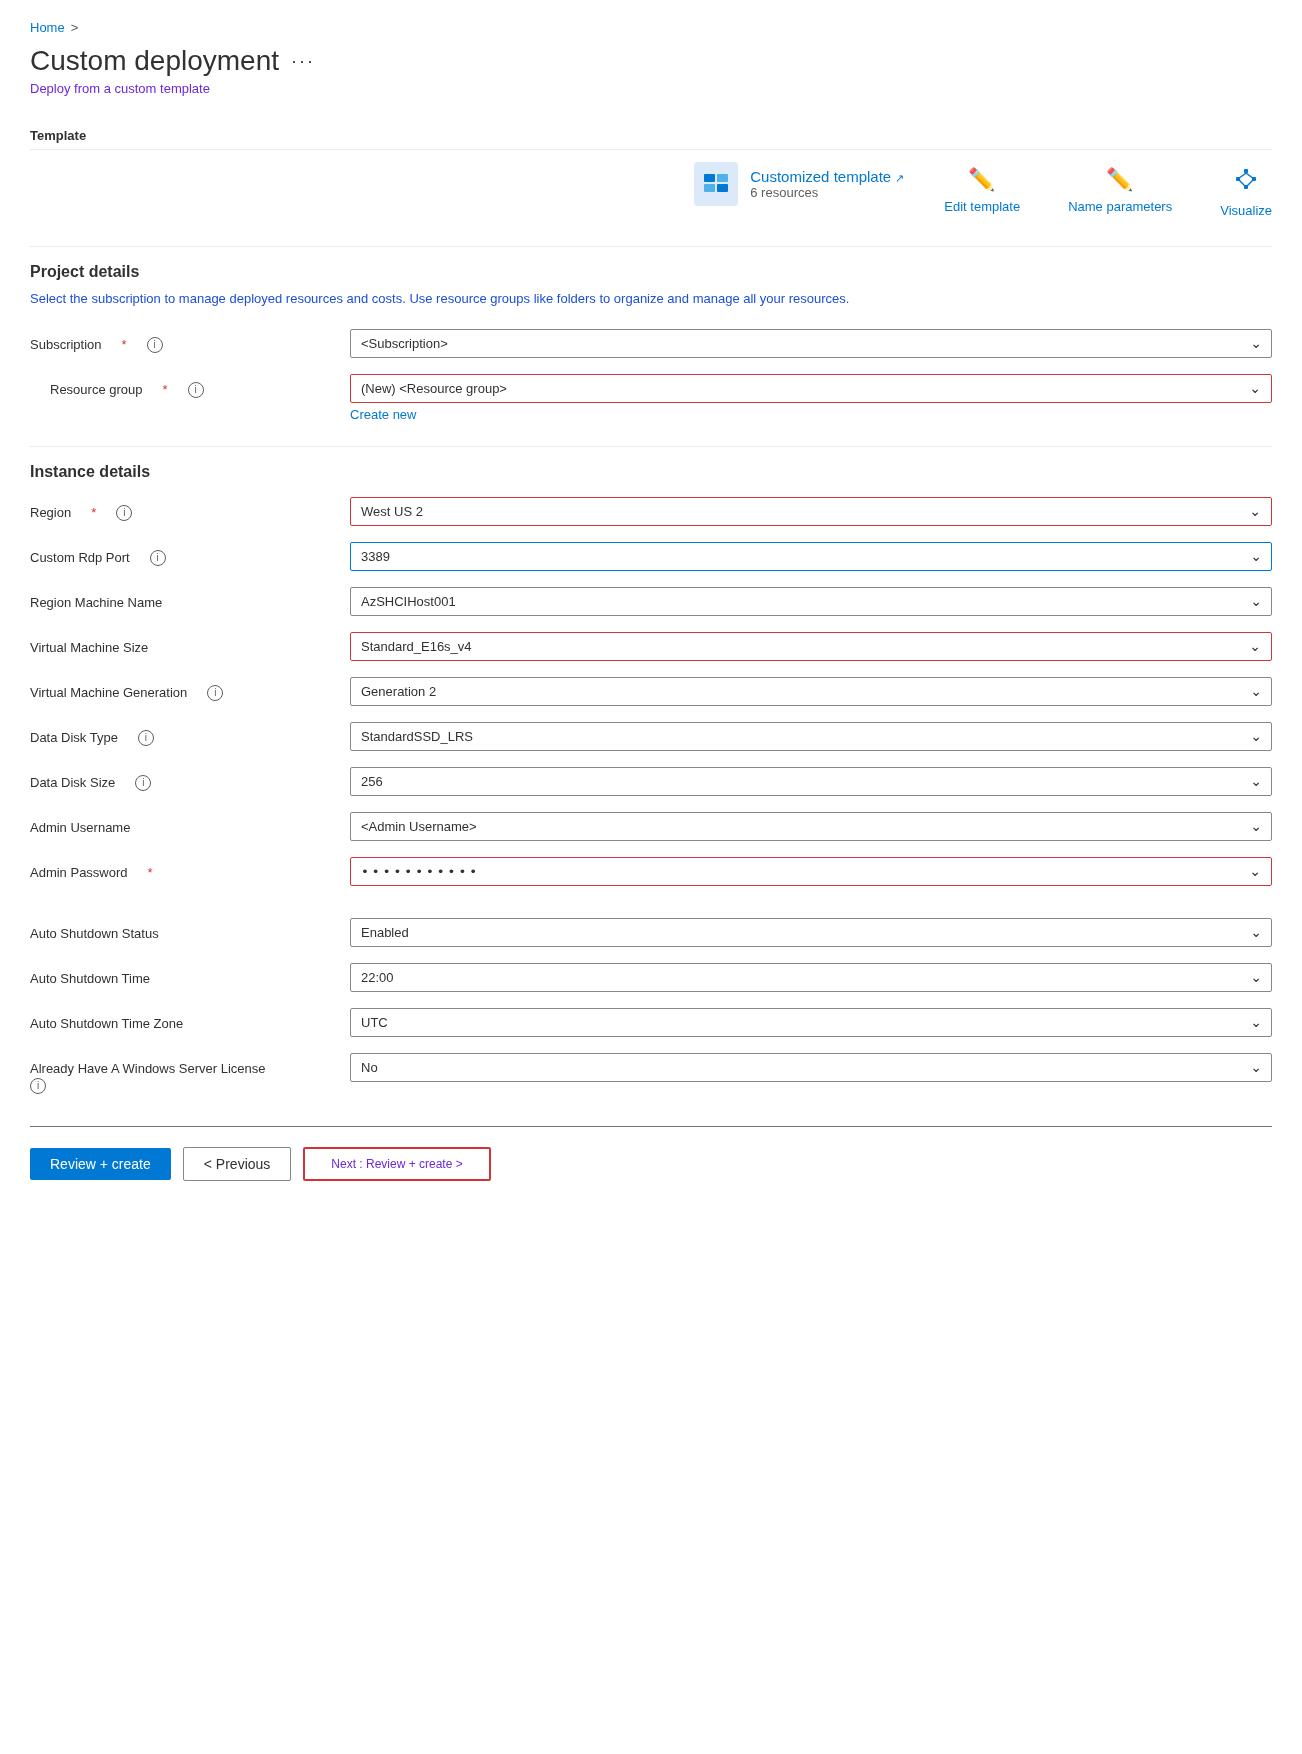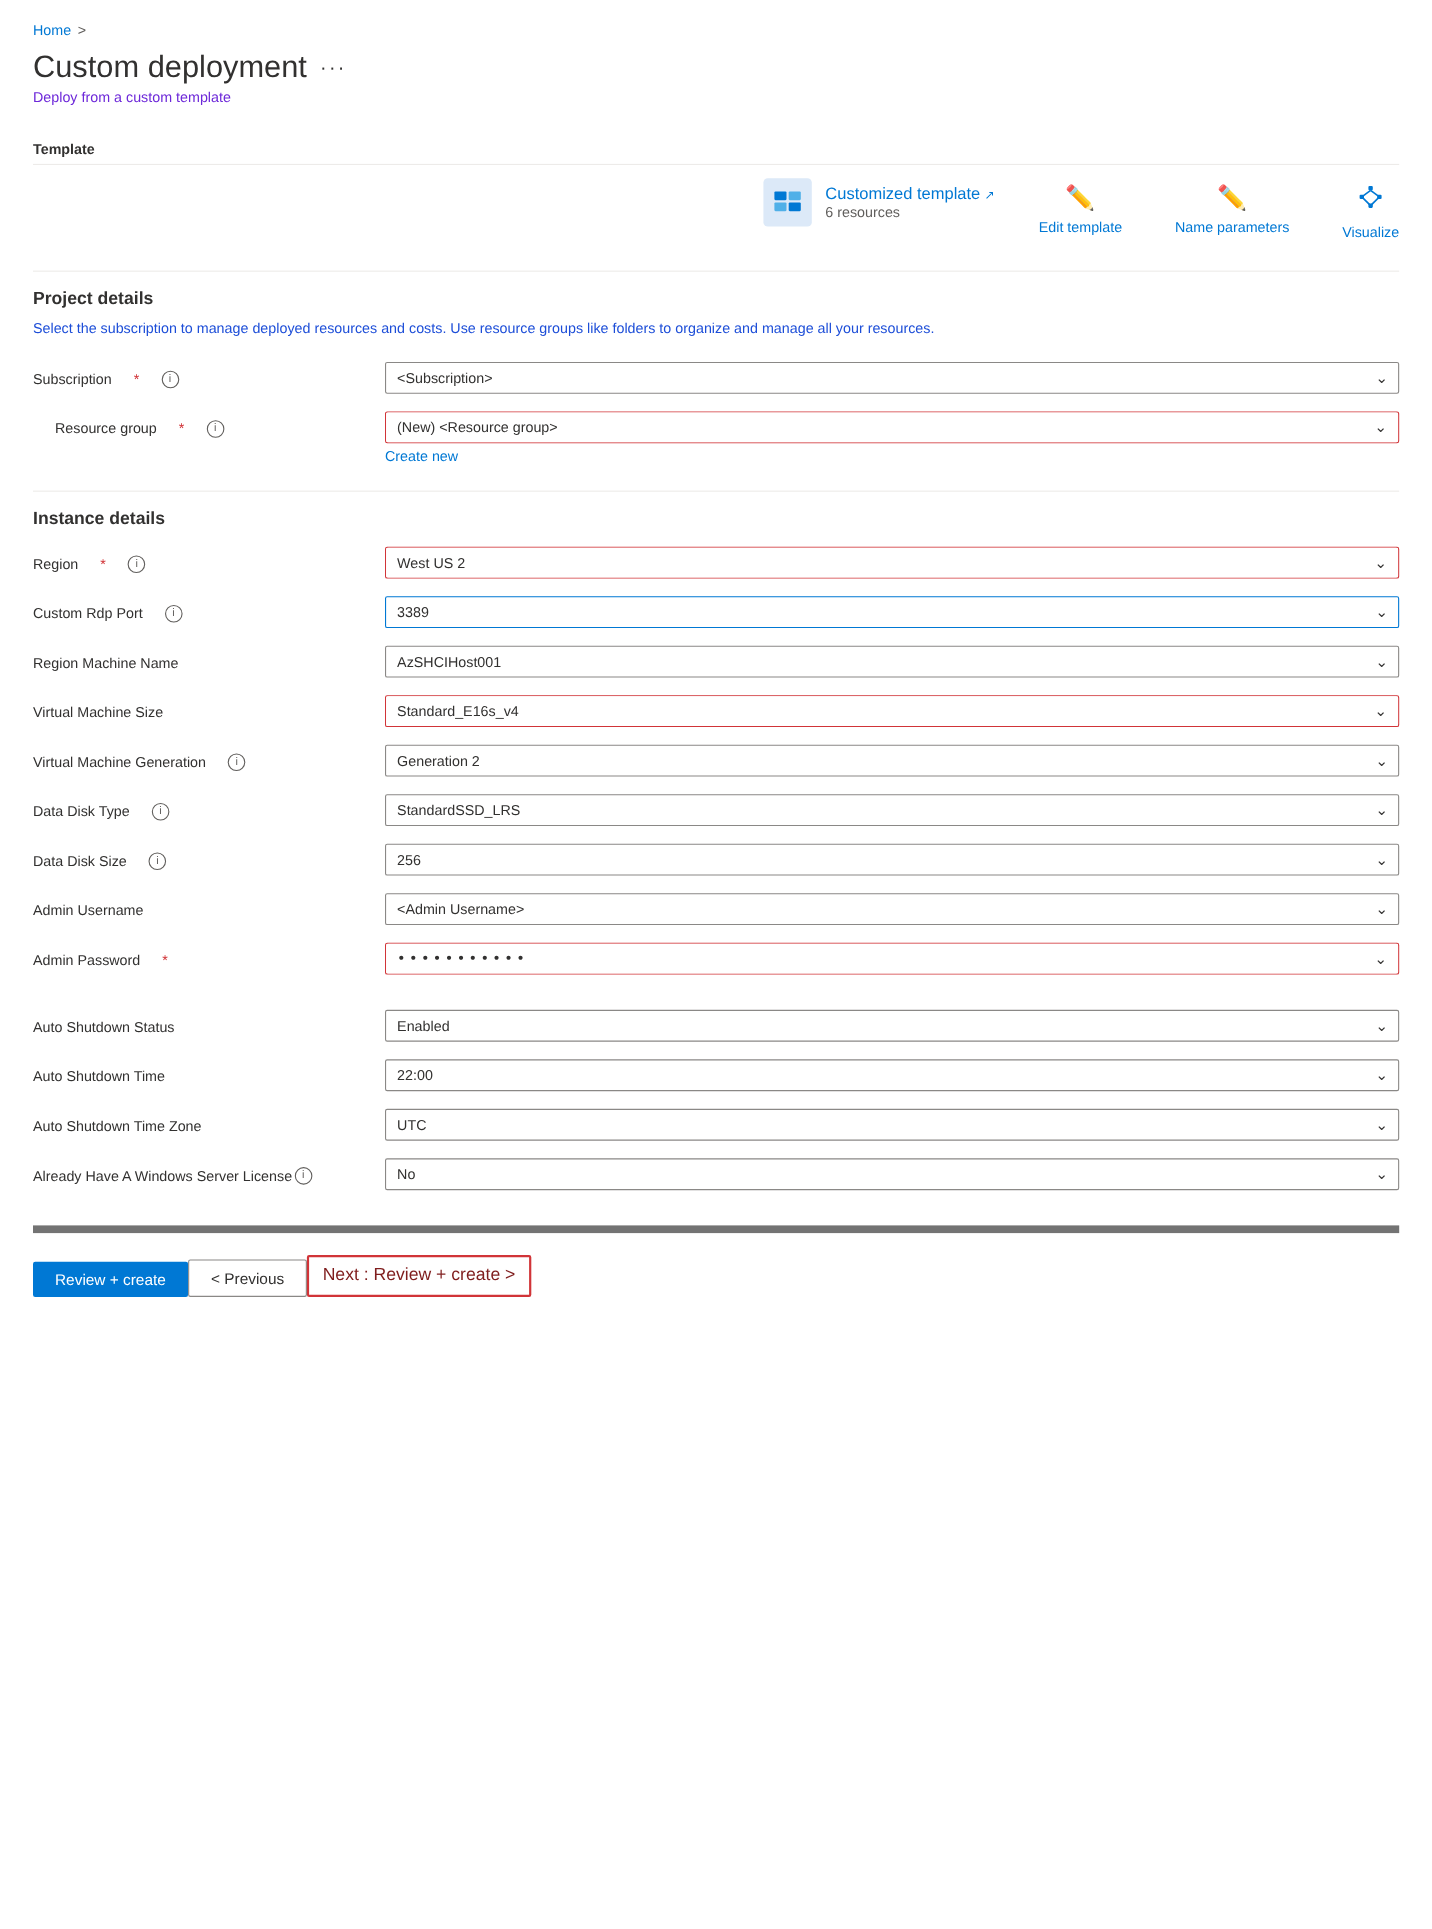--- a/index.html
+++ b/index.html
@@ -187,24 +187,25 @@
       font-size: 16px;
       font-weight: 600;
       margin-bottom: 16px;
       margin-top: 8px;
     }
     .indented-label {
       padding-left: 20px;
     }
     .footer-bar {
       display: flex;
-      align-items: flex-end;
+      align-items: center;
+      gap: 12px;
       margin-top: 32px;
       padding-top: 20px;
-      border-top: 7px solid #737373;
+      border-top: 1px solid #737373;
     }
     .btn-primary {
       background: #0078d4;
       color: #fff;
       border: none;
       padding: 8px 20px;
       font-size: 14px;
       cursor: pointer;
       border-radius: 2px;
       font-weight: 500;
@@ -213,24 +214,24 @@
       background: #fff;
       color: #323130;
       border: 1px solid #8a8886;
       padding: 8px 20px;
       font-size: 14px;
       cursor: pointer;
       border-radius: 2px;
     }
     .btn-next {
       background: #fff;
-      color: #7f1d1d;
+      color: #6d28d9;
       border: 2px solid #d13438;
-      padding: 8px 12px;
-      font-size: 16px;
+      padding: 8px 26px;
+      font-size: 12px;
       cursor: pointer;
       border-radius: 2px;
     }
     .ellipsis {
       font-size: 18px;
       color: #323130;
       cursor: pointer;
       letter-spacing: 2px;
     }
     .divider {
@@ -514,21 +515,21 @@
     <div class="form-control-wrap">
       <div class="select-with-check">
         <select class="form-select">
           <option>UTC</option>
         </select>
       </div>
     </div>
   </div>
 
   <div class="form-row">
-    <div class="form-label" style="flex-direction:row; align-items:flex-end; gap:2px;">
+    <div class="form-label" style="flex-direction:column; align-items:flex-start; gap:2px;">
       <span>Already Have A Windows Server License</span>
       <span class="info-icon">i</span>
     </div>
     <div class="form-control-wrap">
       <div class="select-with-check">
         <select class="form-select">
           <option>No</option>
         </select>
       </div>
     </div>

